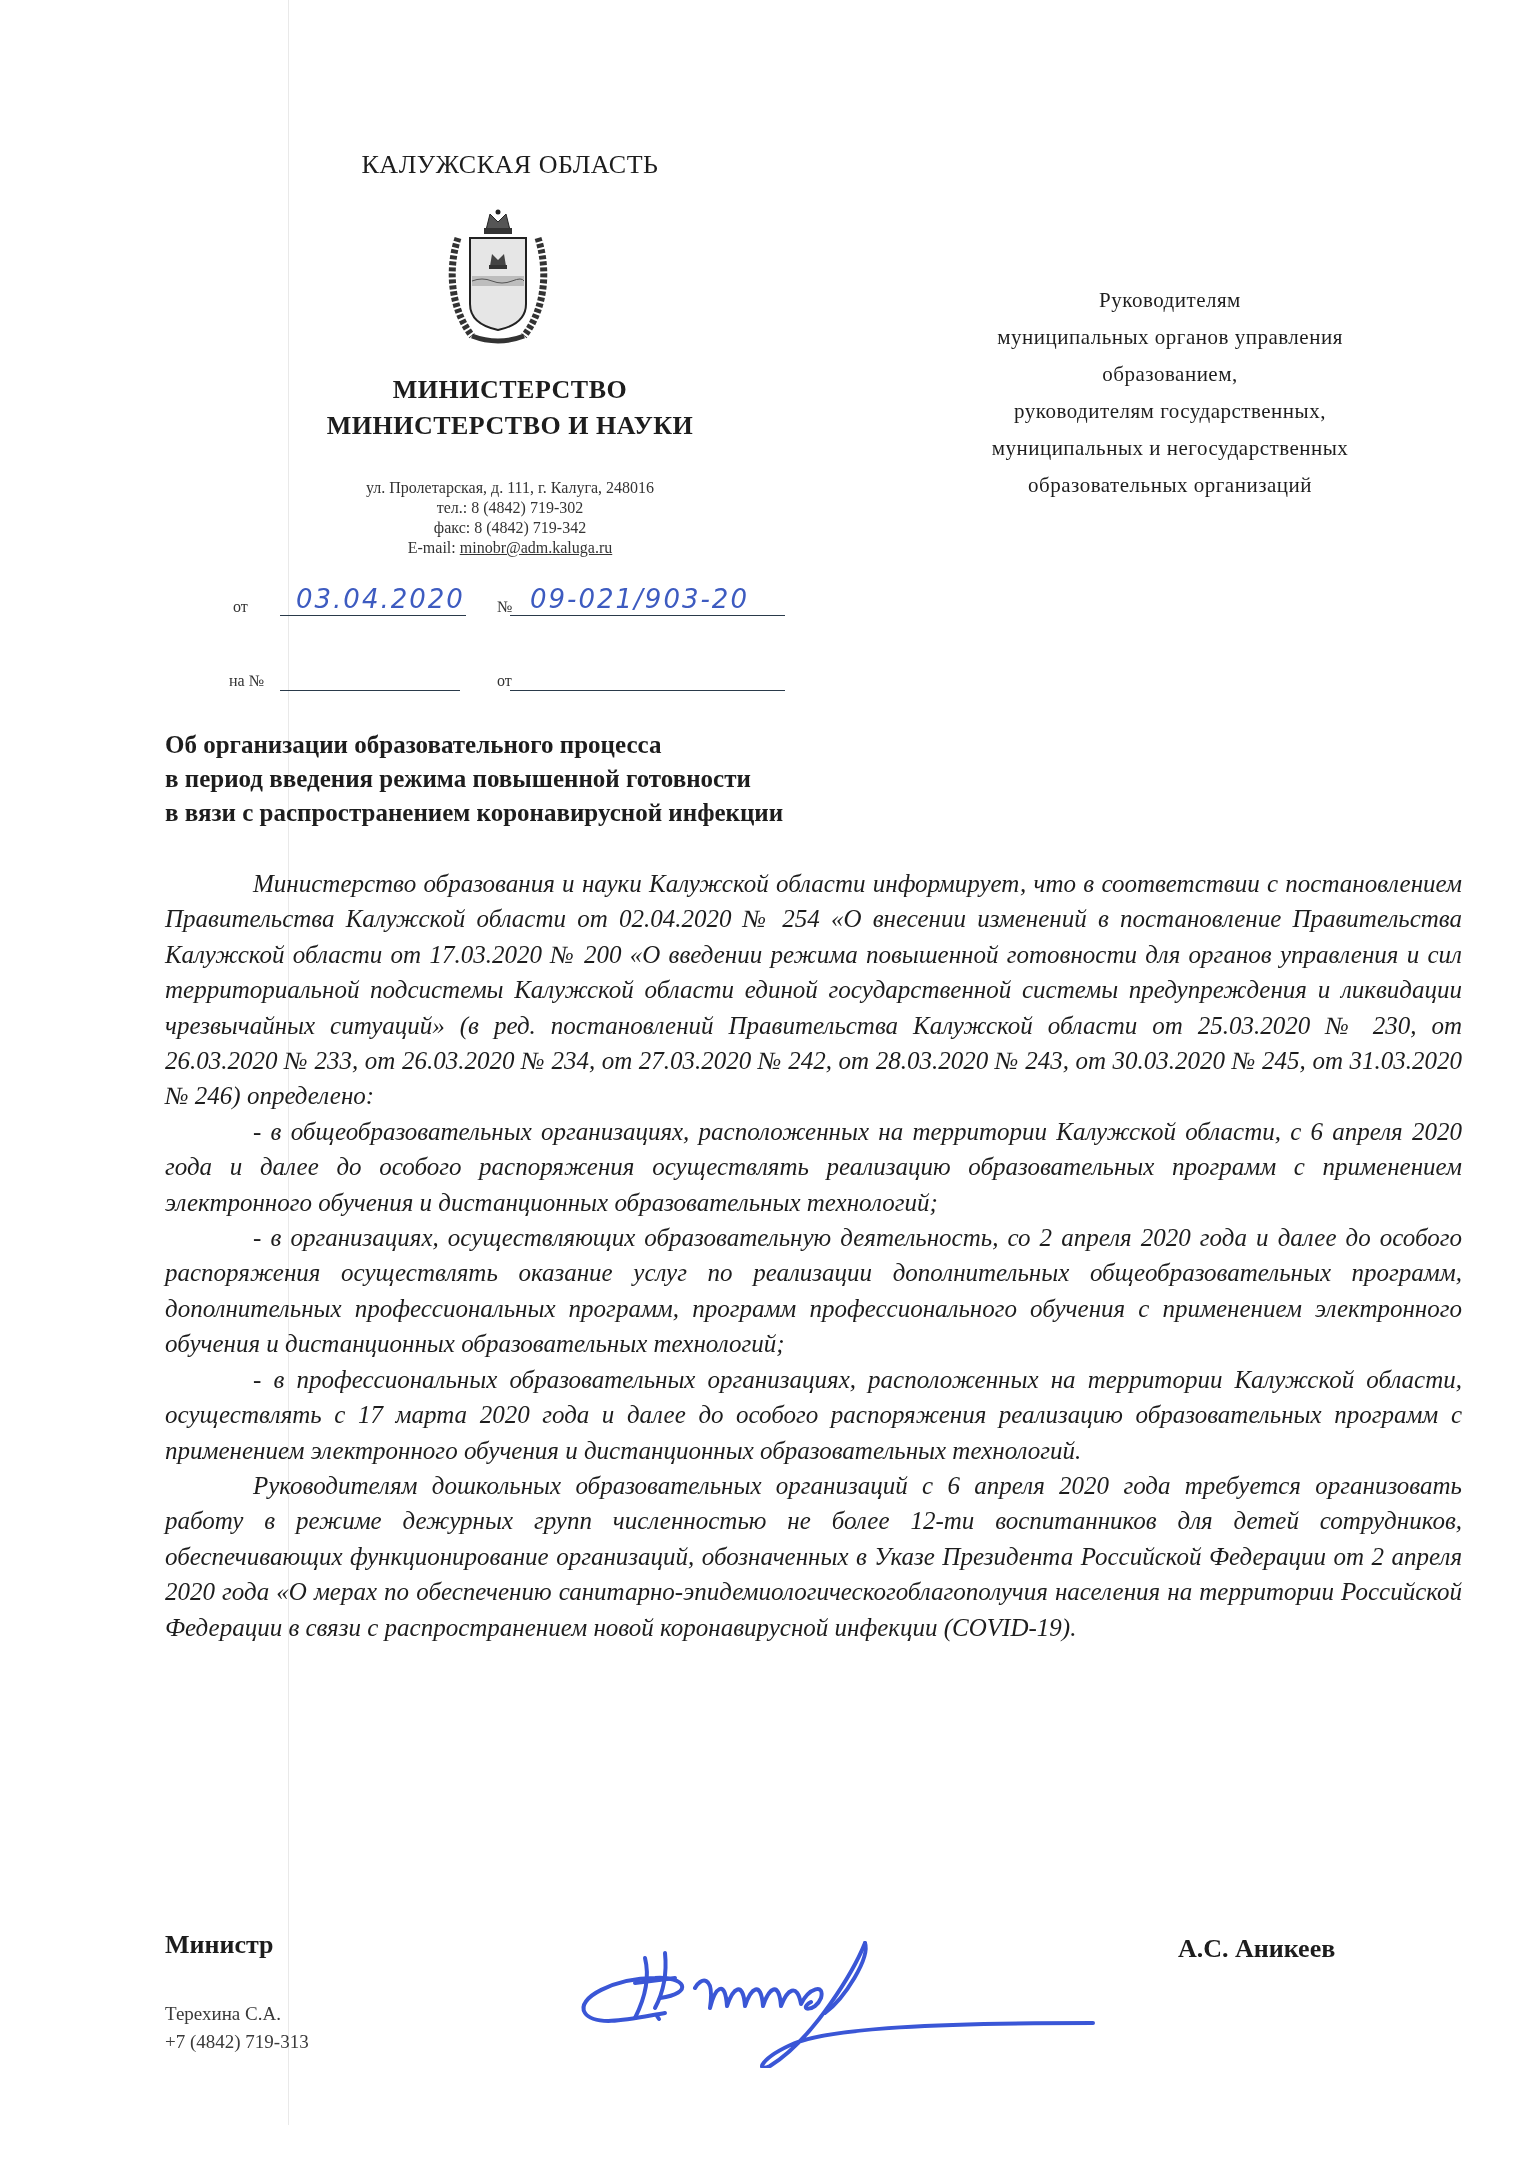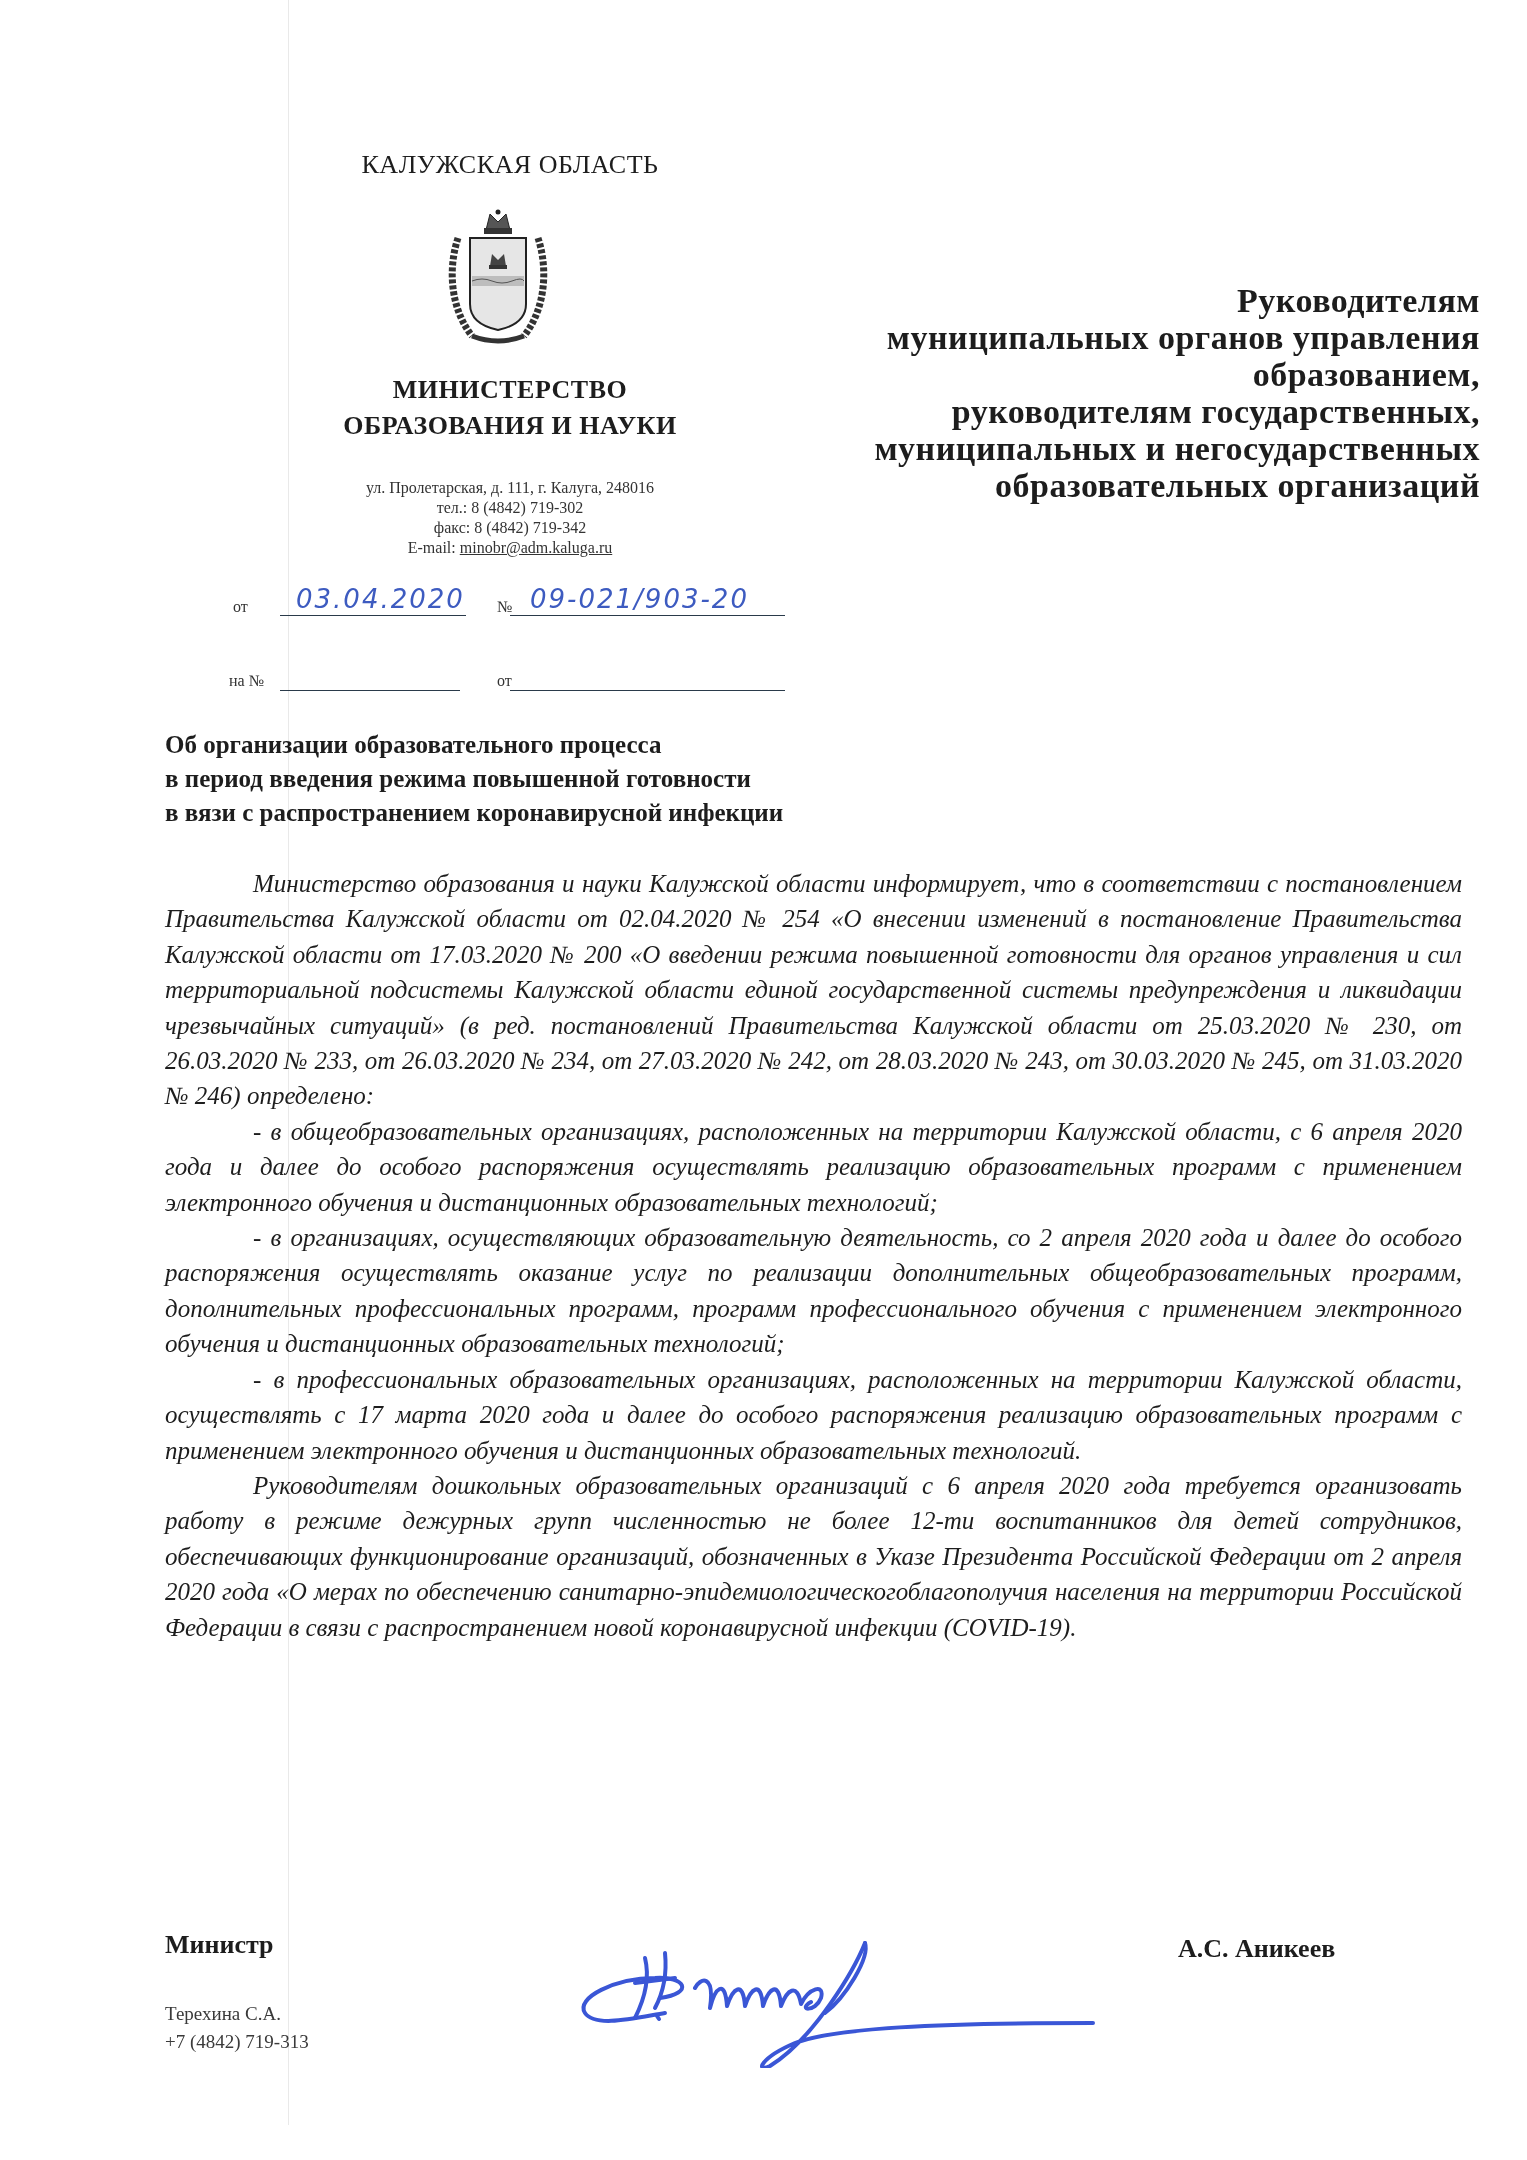--- a/index.html
+++ b/index.html
@@ -35,22 +35,22 @@
     .reg-line {
       position: absolute; border-bottom: 1.5px solid #2a3a4a; height: 30px;
     }
     .handwritten {
       font-family: "DejaVu Sans", sans-serif; font-style: italic;
       color: #3d5bc0; font-size: 26px; letter-spacing: 2px; font-weight: 300;
       position: absolute;
     }
     
     .addressee {
-      left: 860px; top: 282px; width: 620px; text-align: right;
-      font-weight: bold; font-size: 34px; line-height: 37px; letter-spacing: 0.5px;
+      left: 860px; top: 282px; width: 620px; text-align: center;
+      font-weight: normal; font-size: 21px; line-height: 37px; letter-spacing: 0.5px;
     }
     
     .subject {
       left: 165px; top: 728px; width: 850px;
       font-weight: bold; font-size: 25px; line-height: 34px;
     }
     
     .body-text {
       left: 165px; top: 866px; width: 1297px;
       font-size: 25px; line-height: 35.4px; text-align: justify;
@@ -87,21 +87,21 @@
     <path d="M44 58 L46 46 L52 52 L58 46 L60 58 Z" fill="#444"></path>
     <rect x="43" y="57" width="18" height="4" fill="#333"></rect>
 
     <rect x="26" y="68" width="52" height="10" fill="#bdbdbd"></rect>
     <path d="M26 73 Q36 69 46 73 T66 73 T78 73" stroke="#555" stroke-width="1" fill="none"></path>
   </svg>
 </div>
 
 <div class="abs ministry">
   <div>МИНИСТЕРСТВО</div>
-  <div>ОБРАЗОВАНИЯ И НАУКИ</div>
+  <div>МИНИСТЕРСТВО И НАУКИ</div>
 </div>
 
 <div class="abs contacts">
   <div>ул. Пролетарская, д. 111, г. Калуга, 248016</div>
   <div>тел.:  8 (4842) 719-302</div>
   <div>факс: 8 (4842) 719-342</div>
   <div>
     <span>E-mail: </span><span class="email-link">minobr@adm.kaluga.ru</span>
   </div>
 </div>

